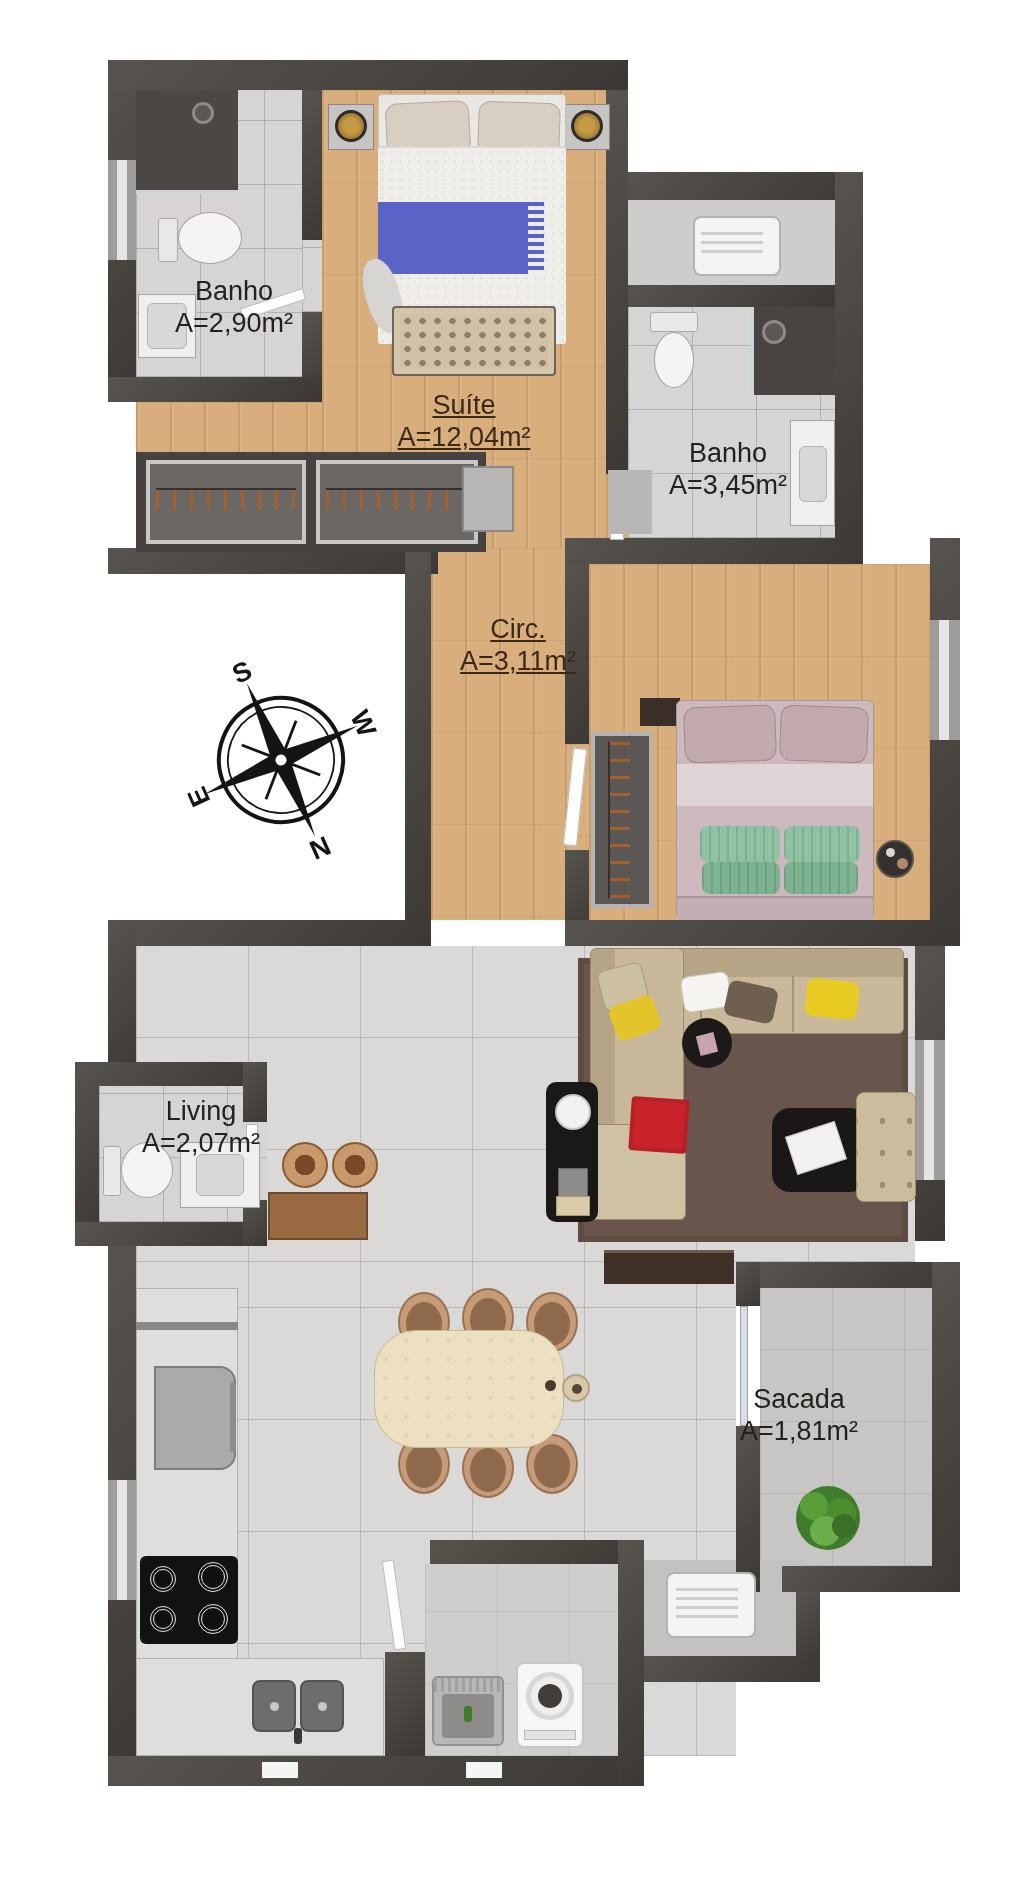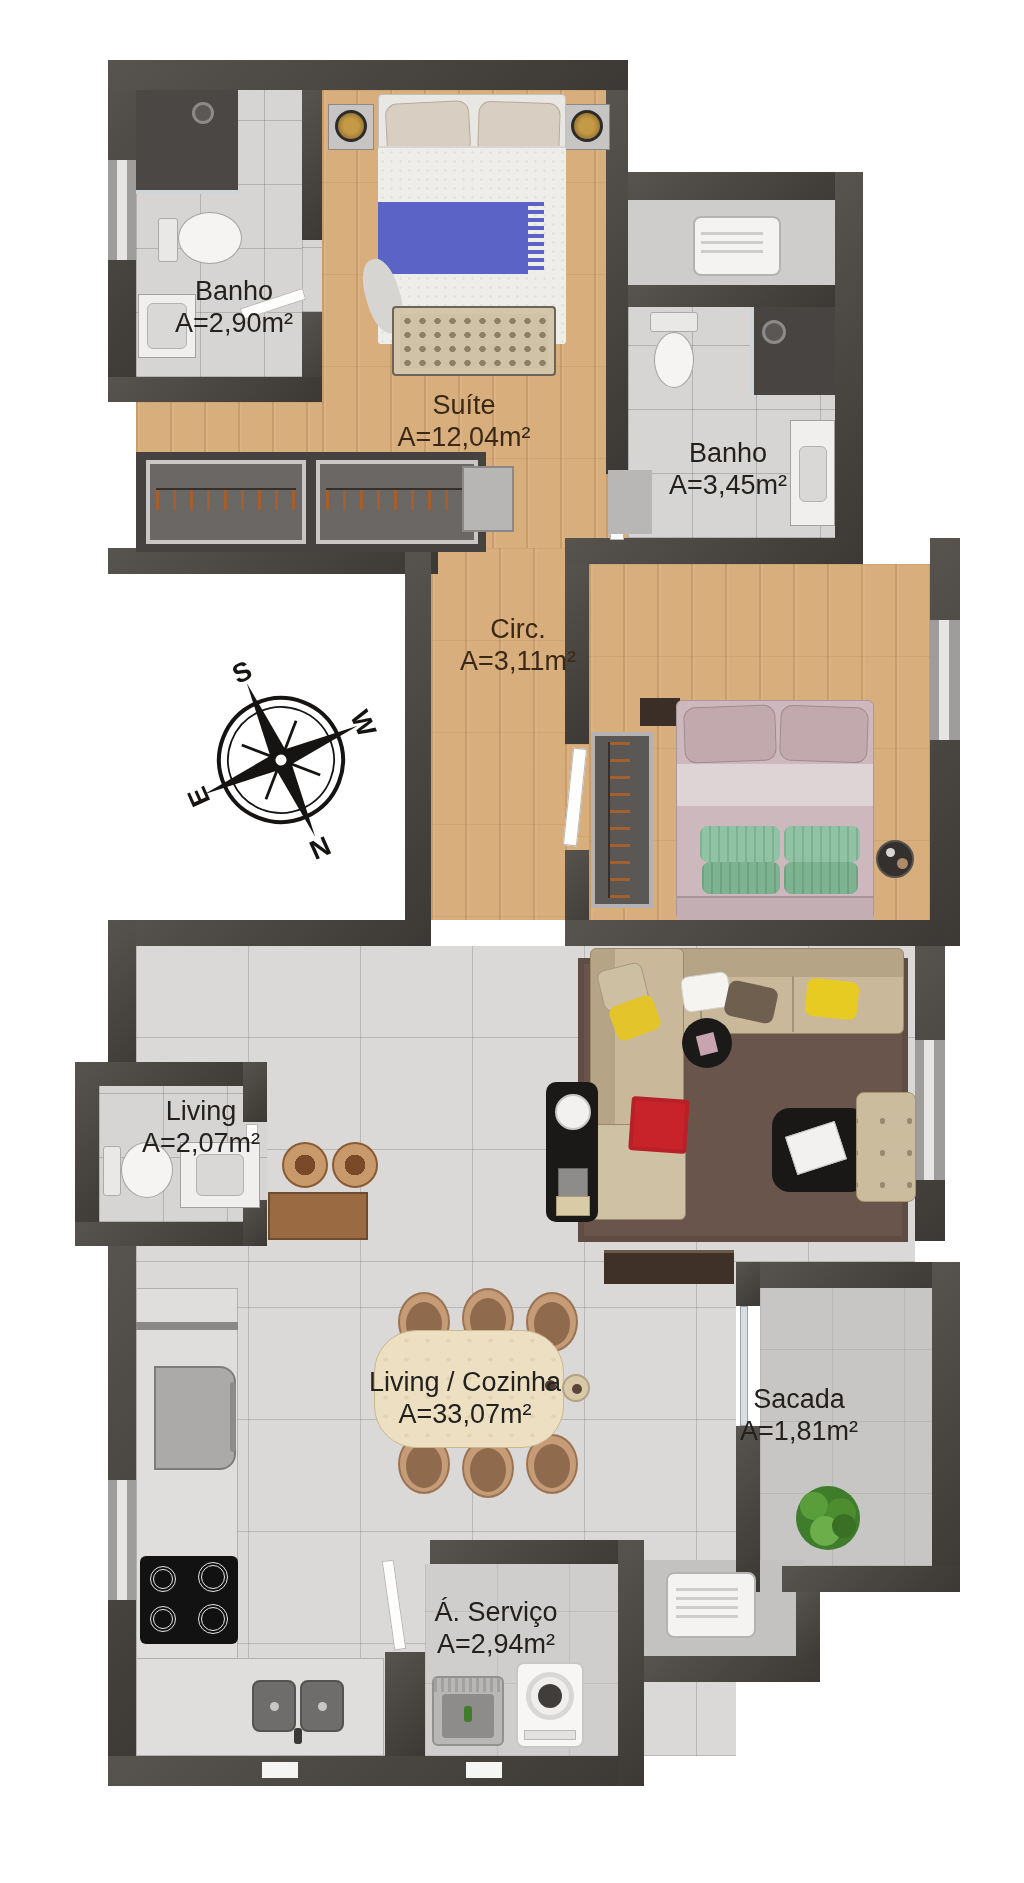--- a/index.html
+++ b/index.html
@@ -16,21 +16,21 @@
                          repeating-linear-gradient(90deg,rgba(90,88,86,.28) 0 1px,transparent 1px 64px);}
   .bigtile{background-color:#dbd9d7;
         background-image:repeating-linear-gradient(0deg,rgba(110,108,106,.30) 0 1px,transparent 1px 112px),
                          repeating-linear-gradient(90deg,rgba(110,108,106,.30) 0 1px,transparent 1px 112px);}
   .bal{background-color:#c8c6c4;
         background-image:repeating-linear-gradient(0deg,rgba(0,0,0,.07) 0 1px,transparent 1px 72px),
                          repeating-linear-gradient(90deg,rgba(0,0,0,.07) 0 1px,transparent 1px 72px);}
   .f{position:absolute;box-sizing:border-box;}
   .room-label{position:absolute;text-align:center;font-size:27px;line-height:1.17;
               white-space:nowrap;transform:translateX(-50%);}
-  .on-wood{color:#3a2817;}
+  .on-wood{color:#3a2817;text-decoration:underline;}
   .on-gray{color:#23201d;}
   .leaf{position:absolute;background:#fdfdfc;border:1px solid #b9b7b5;}
 </style>
 </head>
 <body>
 
 <div id="plan">
 
   <div class="flr tile" style="left:136px;top:90px;width:166px;height:287px;"></div>
   <div class="flr wood" style="left:322px;top:90px;width:284px;height:458px;"></div>
@@ -248,31 +248,23 @@
     <div>A=3,45m²</div>
   </div>
   <div class="room-label on-wood" style="left:518px;top:614px;">
     <div>Circ.</div>
     <div>A=3,11m²</div>
   </div>
   <div class="room-label on-gray" style="left:201px;top:1096px;">
     <div>Living</div>
     <div>A=2,07m²</div>
   </div>
-  <div class="room-label on-gray" style="left:465px;top:1367px;">
-    <div>Living / Cozinha</div>
-    <div>A=33,07m²</div>
-  </div>
   <div class="room-label on-gray" style="left:799px;top:1384px;">
     <div>Sacada</div>
     <div>A=1,81m²</div>
-  </div>
-  <div class="room-label on-gray" style="left:496px;top:1597px;">
-    <div>Á. Serviço</div>
-    <div>A=2,94m²</div>
   </div>
 
   <svg viewBox="0 0 200 210" style="position:absolute;left:181px;top:655px;width:200px;height:210px;">
     <g transform="rotate(-24 100 105)" stroke="#161412" fill="none">
       <circle cx="100" cy="105" r="62" stroke-width="4"></circle>
       <circle cx="100" cy="105" r="53" stroke-width="1.8"></circle>
       <rect x="58" y="103.6" width="84" height="2.8" fill="#161412" stroke="none" transform="rotate(45 100 105)"></rect>
       <rect x="58" y="103.6" width="84" height="2.8" fill="#161412" stroke="none" transform="rotate(-45 100 105)"></rect>
       <polygon points="100,21 109,105 91,105" fill="#161412" stroke="none"></polygon>
       <polygon points="100,189 109,105 91,105" fill="#161412" stroke="none"></polygon>

